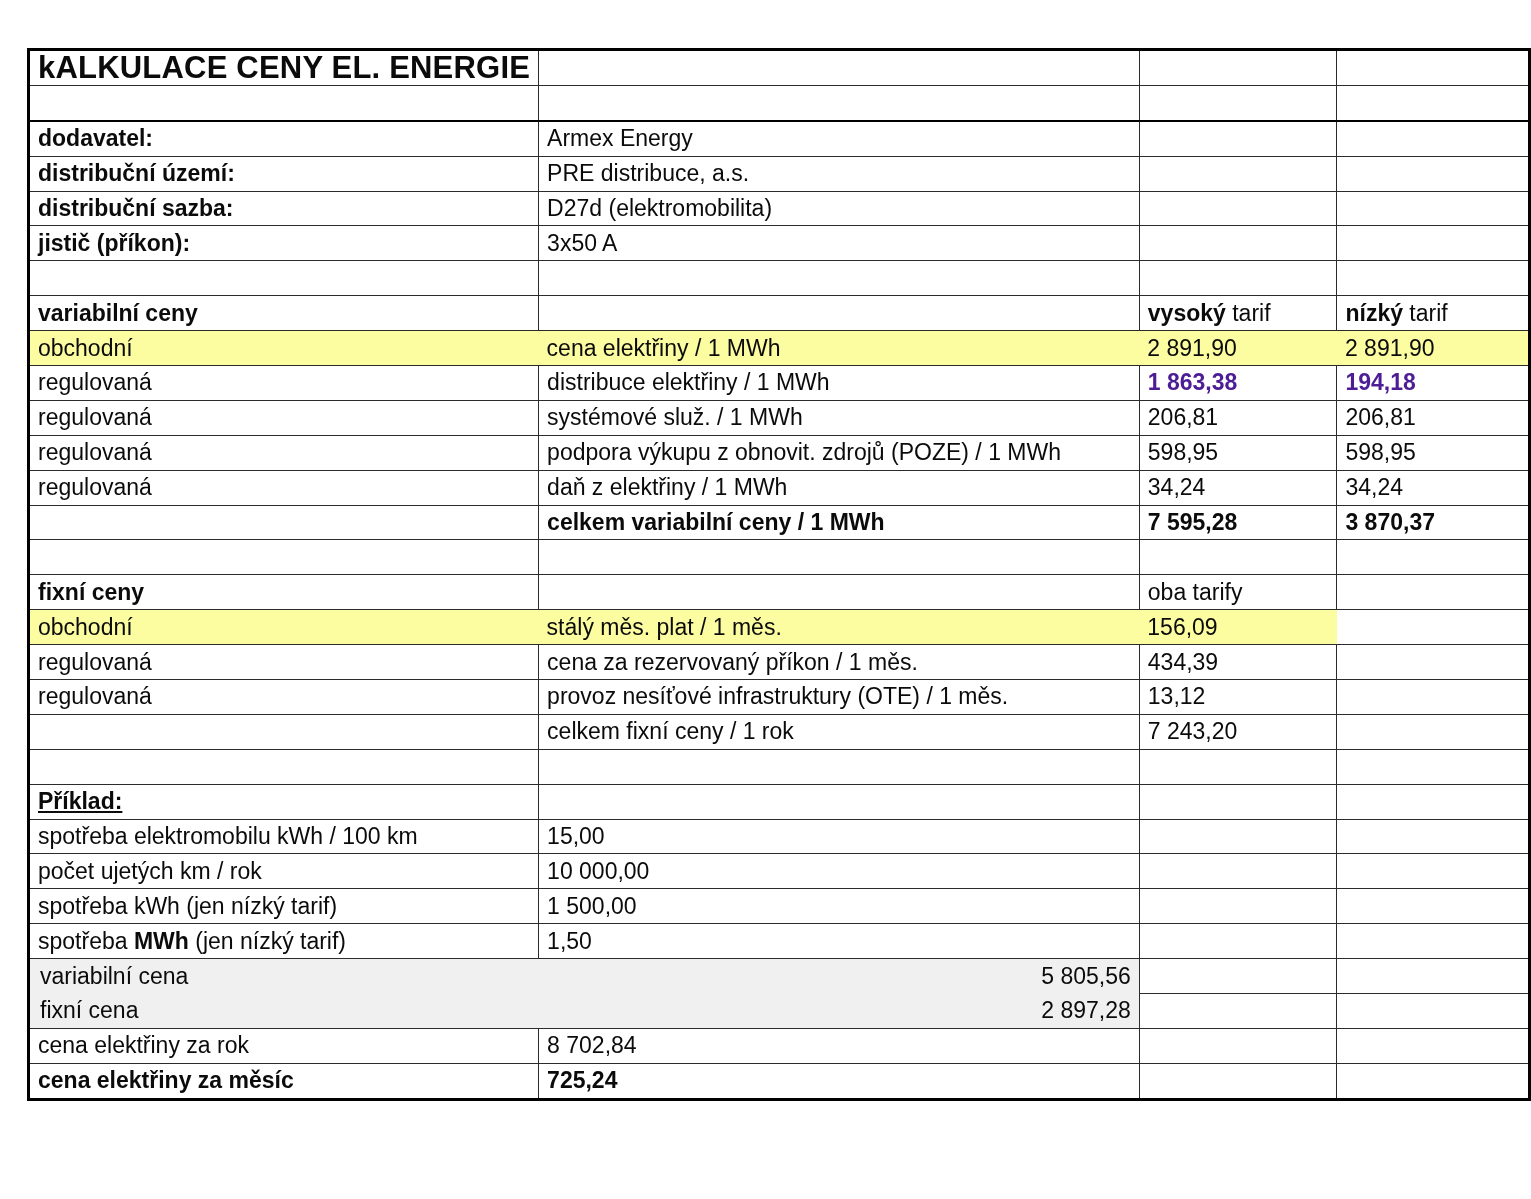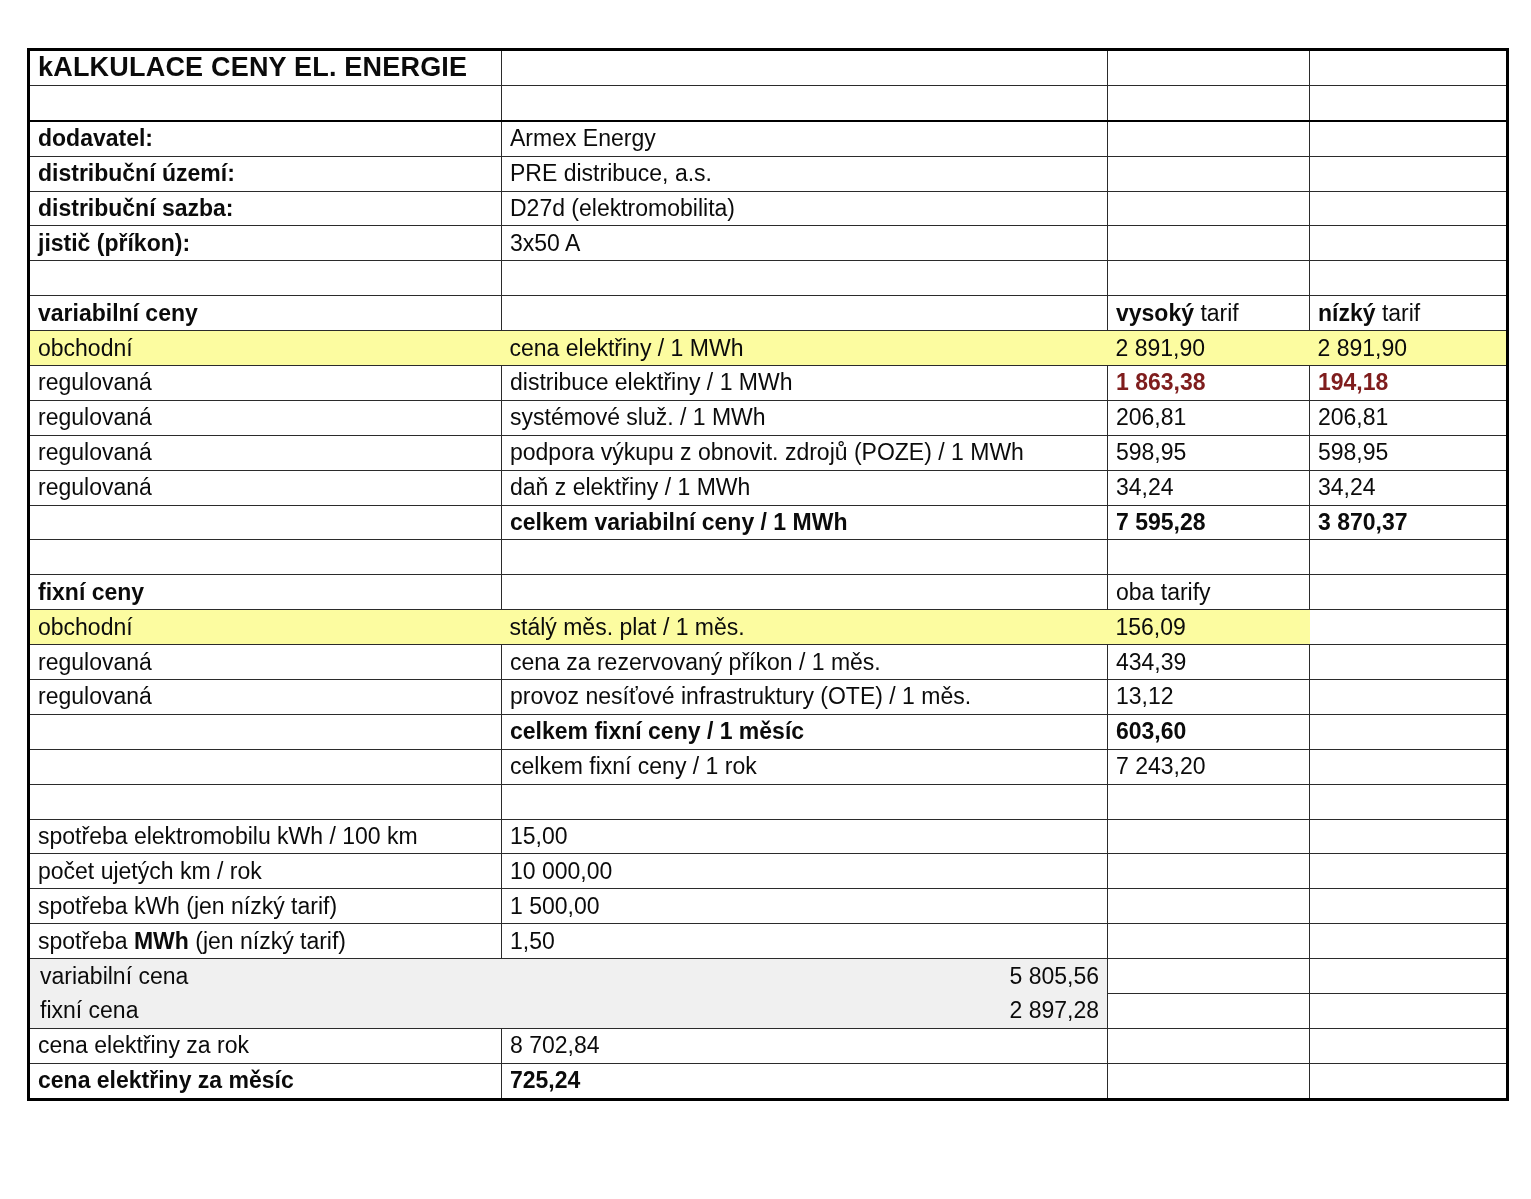--- a/index.html
+++ b/index.html
@@ -11,25 +11,25 @@
   .sheet { position:absolute; left:27px; top:48px; }
   table { border-collapse:collapse; table-layout:fixed; border:3px solid #000; background:#fff; }
   td {
     border-right:1px solid #2b2b2b;
     border-bottom:1px solid #2b2b2b;
     font-size:23px; color:#0b0b0b;
     padding:0 8px; height:33.9px;
     overflow:hidden; white-space:nowrap; vertical-align:middle;
     line-height:1;
   }
-  td.title-cell { font-size:27px; font-weight:bold; letter-spacing:0.2px; }
+  td.title-cell { font-size:31px; font-weight:bold; letter-spacing:0.2px; }
   .bold { font-weight:bold; }
   .right { text-align:left; padding-right:10px; }
   .underline { text-decoration:underline; }
-  .red { color:#7f1d1d;margin-top:12px; }
+  .red { color:#4c1d95;margin-top:12px; }
   .bg-yellow { background:#FCFCA0; }
   .bg-gray { background:#F0F0F0;padding-left:10px; }
   .no-r { border-right:none; }
   .no-b { border-bottom:none; }
   .thick-b { border-bottom:2px solid #000; }
   .lv { display:flex; justify-content:space-between; align-items:center; }
 </style>
 </head>
 <body>
 
@@ -151,32 +151,32 @@
           <td></td>
         </tr>
         <tr>
           <td>regulovaná</td>
           <td>provoz nesíťové infrastruktury (OTE) / 1 měs.</td>
           <td class="right">13,12</td>
           <td></td>
         </tr>
         <tr>
           <td></td>
-          <td class="bold">celkem fixní ceny / 1 měsíc</td>
-          <td class="bold right">603,60</td>
-          <td></td>
-        </tr>
-        <tr>
-          <td></td>
           <td>celkem fixní ceny / 1 rok</td>
           <td class="right">7 243,20</td>
           <td></td>
         </tr>
         <tr>
           <td></td>
+          <td></td>
+          <td></td>
+          <td></td>
+        </tr>
+        <tr>
+          <td class="bold underline">Příklad:</td>
           <td></td>
           <td></td>
           <td></td>
         </tr>
         <tr>
           <td>spotřeba elektromobilu kWh / 100 km</td>
           <td class="right">15,00</td>
           <td></td>
           <td></td>
         </tr>

